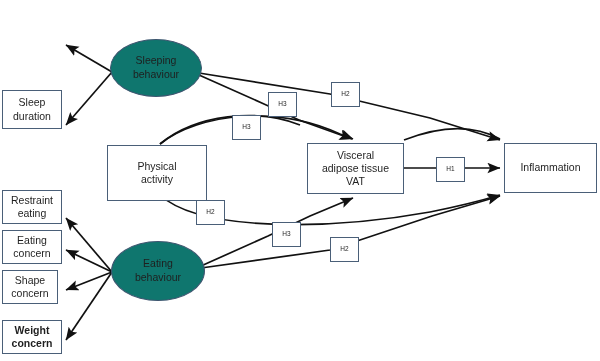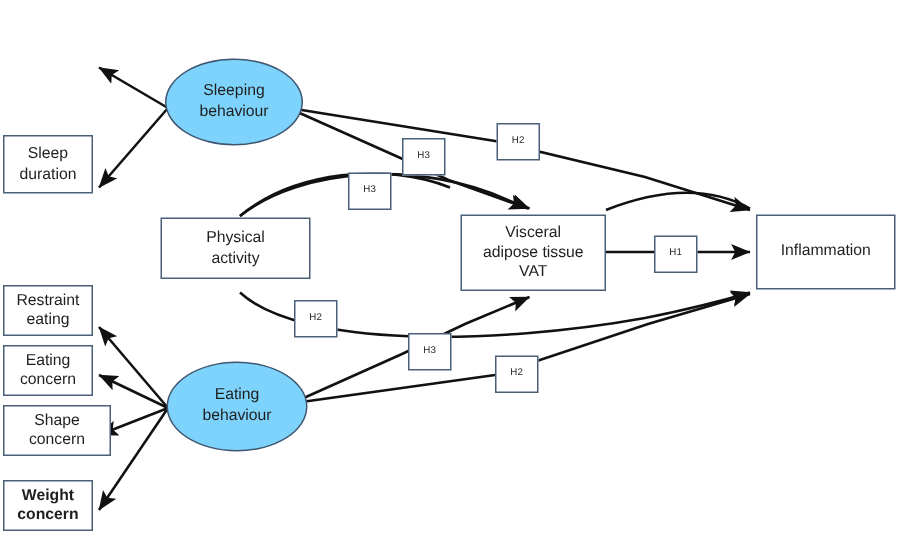--- a/index.html
+++ b/index.html
@@ -7,21 +7,21 @@
        font-family:"Liberation Sans",sans-serif;color:#1a1a1a;}
   #diagram{position:relative;width:600px;height:361px;background:#ffffff;}
   svg.layer{position:absolute;left:0;top:0;width:600px;height:361px;}
   .node{position:absolute;box-sizing:border-box;display:flex;align-items:center;
         justify-content:center;text-align:center;background:#ffffff;
         border:1.5px solid #4a5f78;color:#1f1f1f;line-height:1.25;}
   .obs{font-size:10.5px;}
   .mediator{font-size:10.5px;}
   .hbox{font-size:6.5px;border:1.5px solid #4a5f78;letter-spacing:.2px;}
   .ellipse{position:absolute;display:flex;align-items:center;justify-content:center;
-           text-align:center;background:#7dd3fc;border:1.5px solid #3f5670;
+           text-align:center;background:#0f766e;border:1.5px solid #3f5670;
            border-radius:50%;font-size:10.5px;line-height:1.3;color:#1f1f1f;}
 </style>
 </head>
 <body>
 
 <div id="diagram">
 
   <svg class="layer" viewBox="0 0 600 361" xmlns="http://www.w3.org/2000/svg">
     <defs>
       <marker id="ar" markerWidth="9" markerHeight="9" refX="7.4" refY="3.1" orient="auto" markerUnits="strokeWidth">
@@ -65,30 +65,30 @@
   </div>
 
   <div class="node obs" style="left:2px;top:190px;width:60px;height:34px;">
     <span style="white-space:pre-line">Restraint
 eating</span>
   </div>
   <div class="node obs" style="left:2px;top:230px;width:60px;height:34px;">
     <span style="white-space:pre-line">Eating
 concern</span>
   </div>
-  <div class="node obs" style="left:2px;top:270px;width:72px;height:34px;">
+  <div class="node obs" style="left:2px;top:270px;width:56px;height:34px;">
     <span style="white-space:pre-line">Shape
 concern</span>
   </div>
   <div class="node obs" style="left:2px;top:320px;width:60px;height:34px;font-weight:bold;">
     <span style="white-space:pre-line">Weight
 concern</span>
   </div>
 
-  <div class="node mediator" style="left:107px;top:145px;width:100px;height:41px;">
+  <div class="node mediator" style="left:107px;top:145px;width:100px;height:56px;">
     <span style="white-space:pre-line">Physical
 activity</span>
   </div>
   <div class="node mediator" style="left:504px;top:143px;width:93px;height:50px;">
     <span style="white-space:pre-line">Inflammation</span>
   </div>
 
   <div class="node mediator" style="left:307px;top:143px;width:97px;height:51px;">
     <span style="white-space:pre-line">Visceral
 adipose tissue

